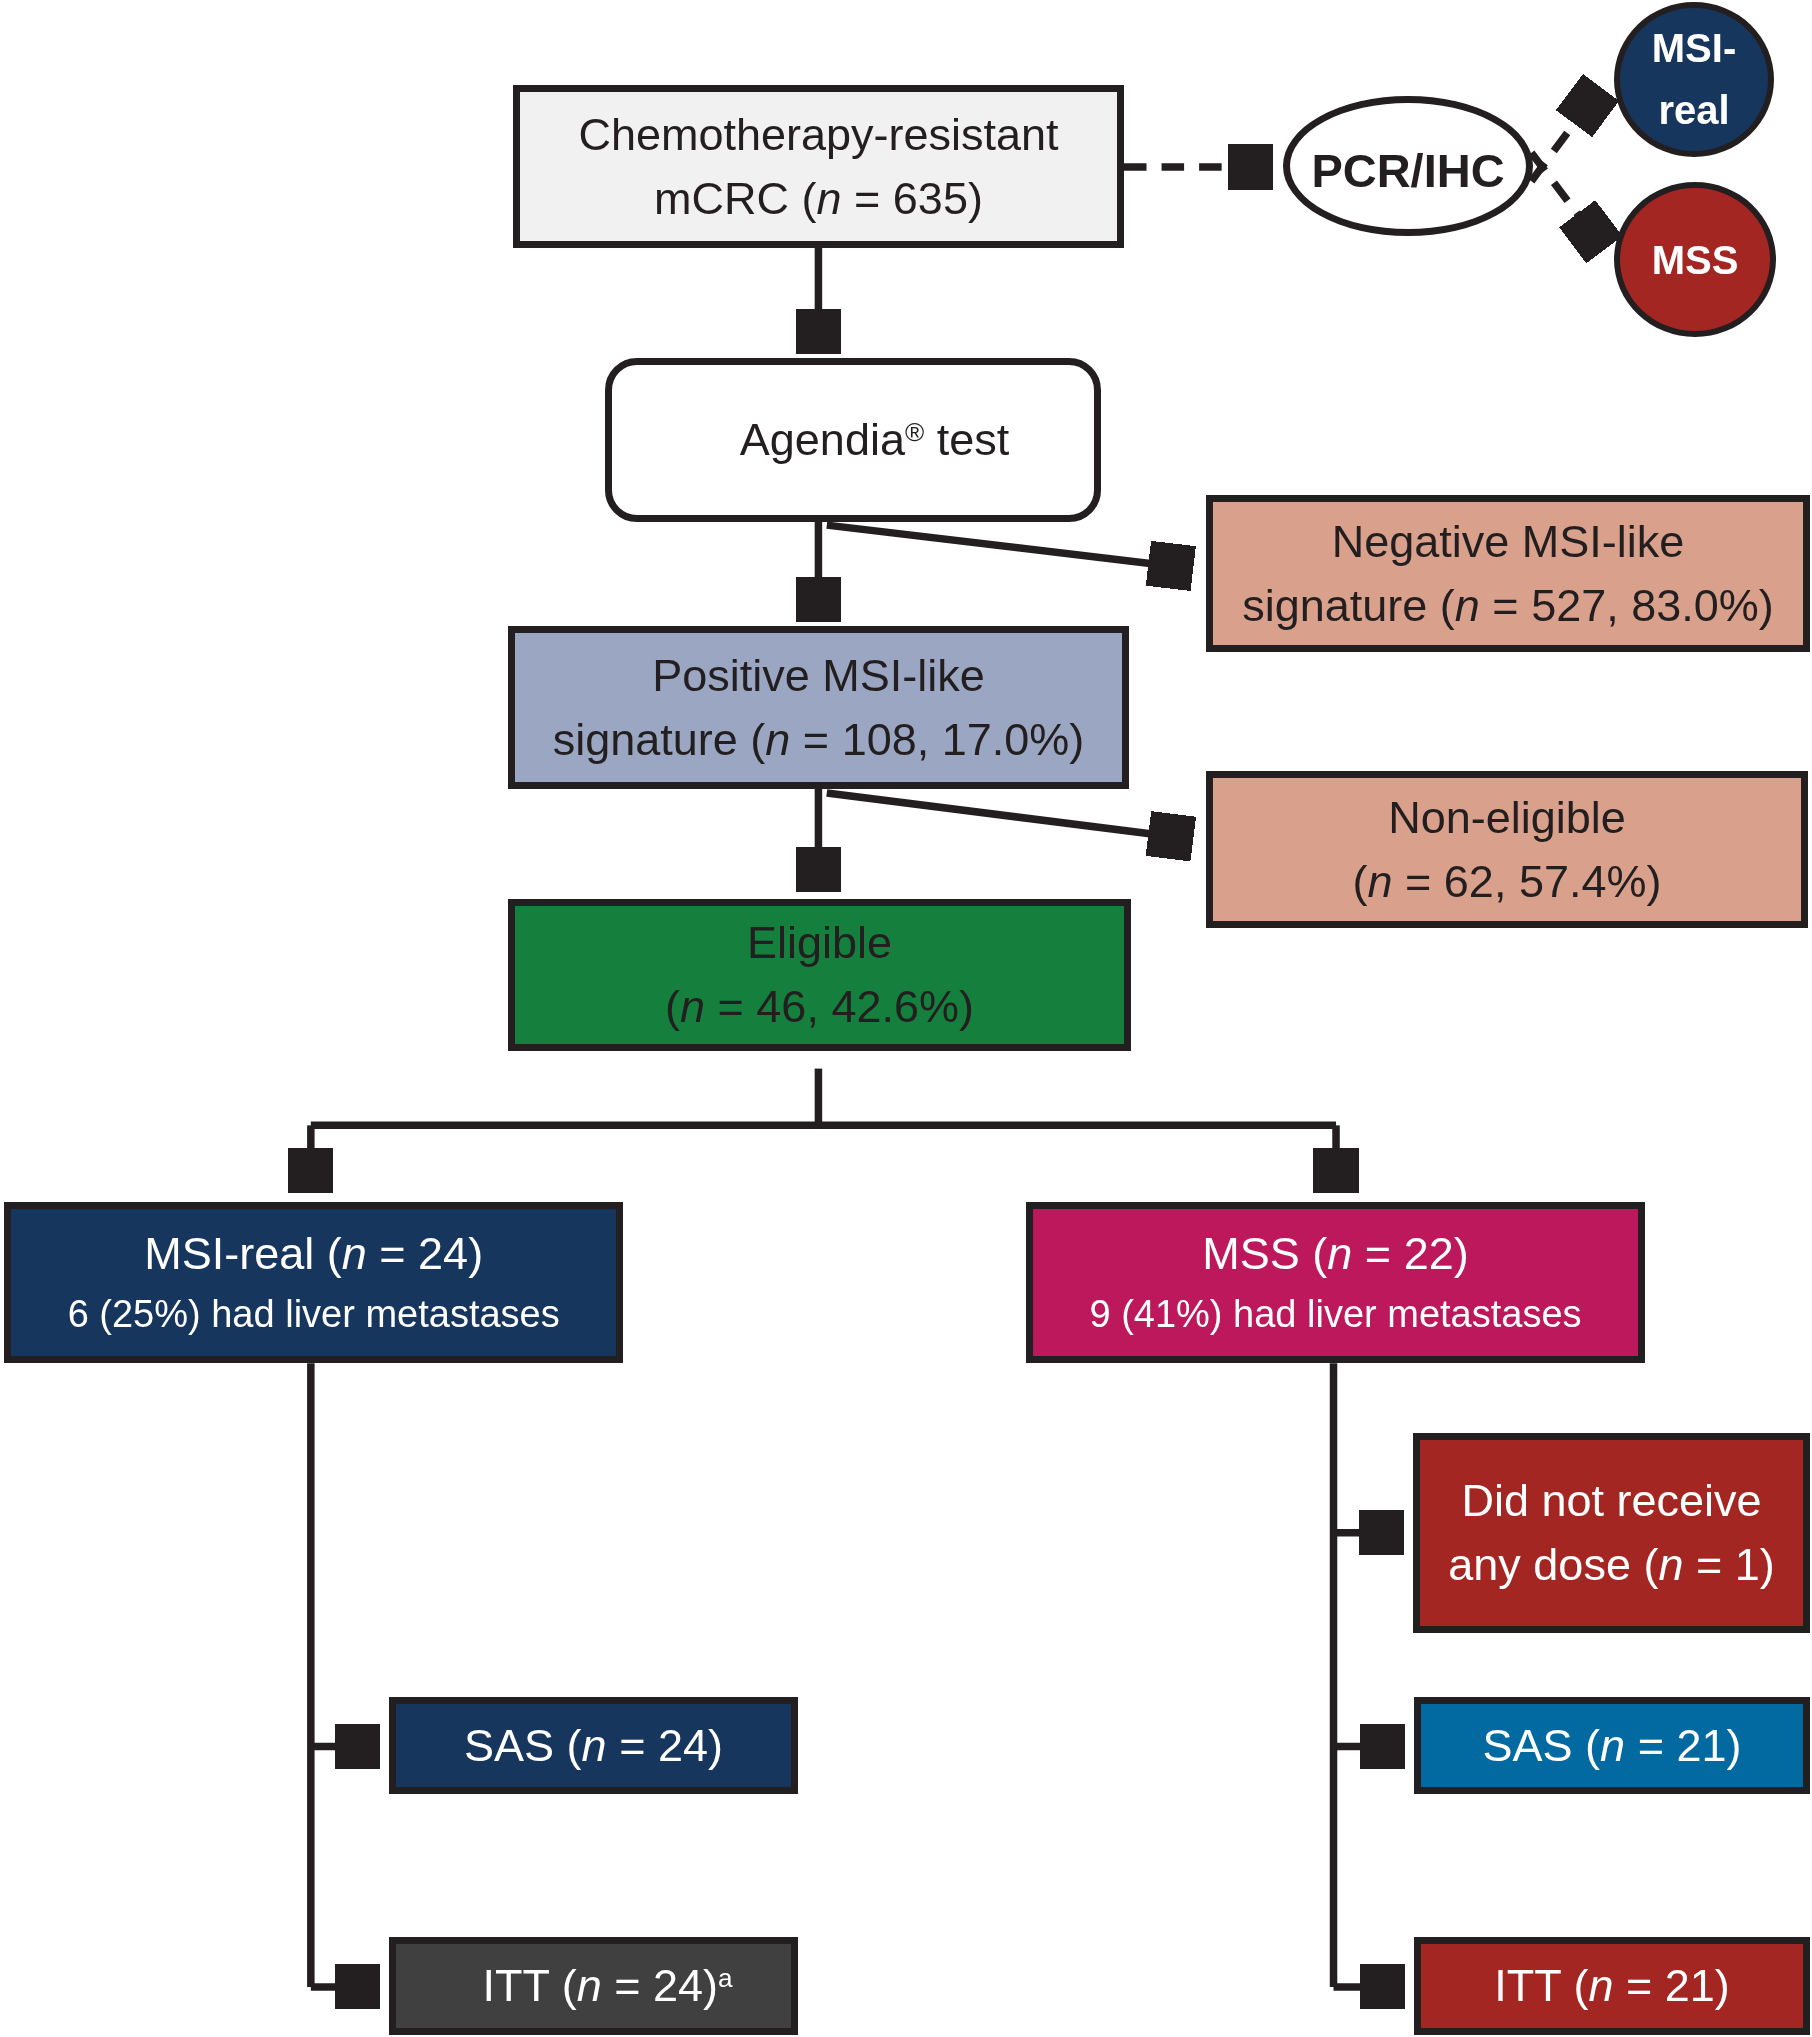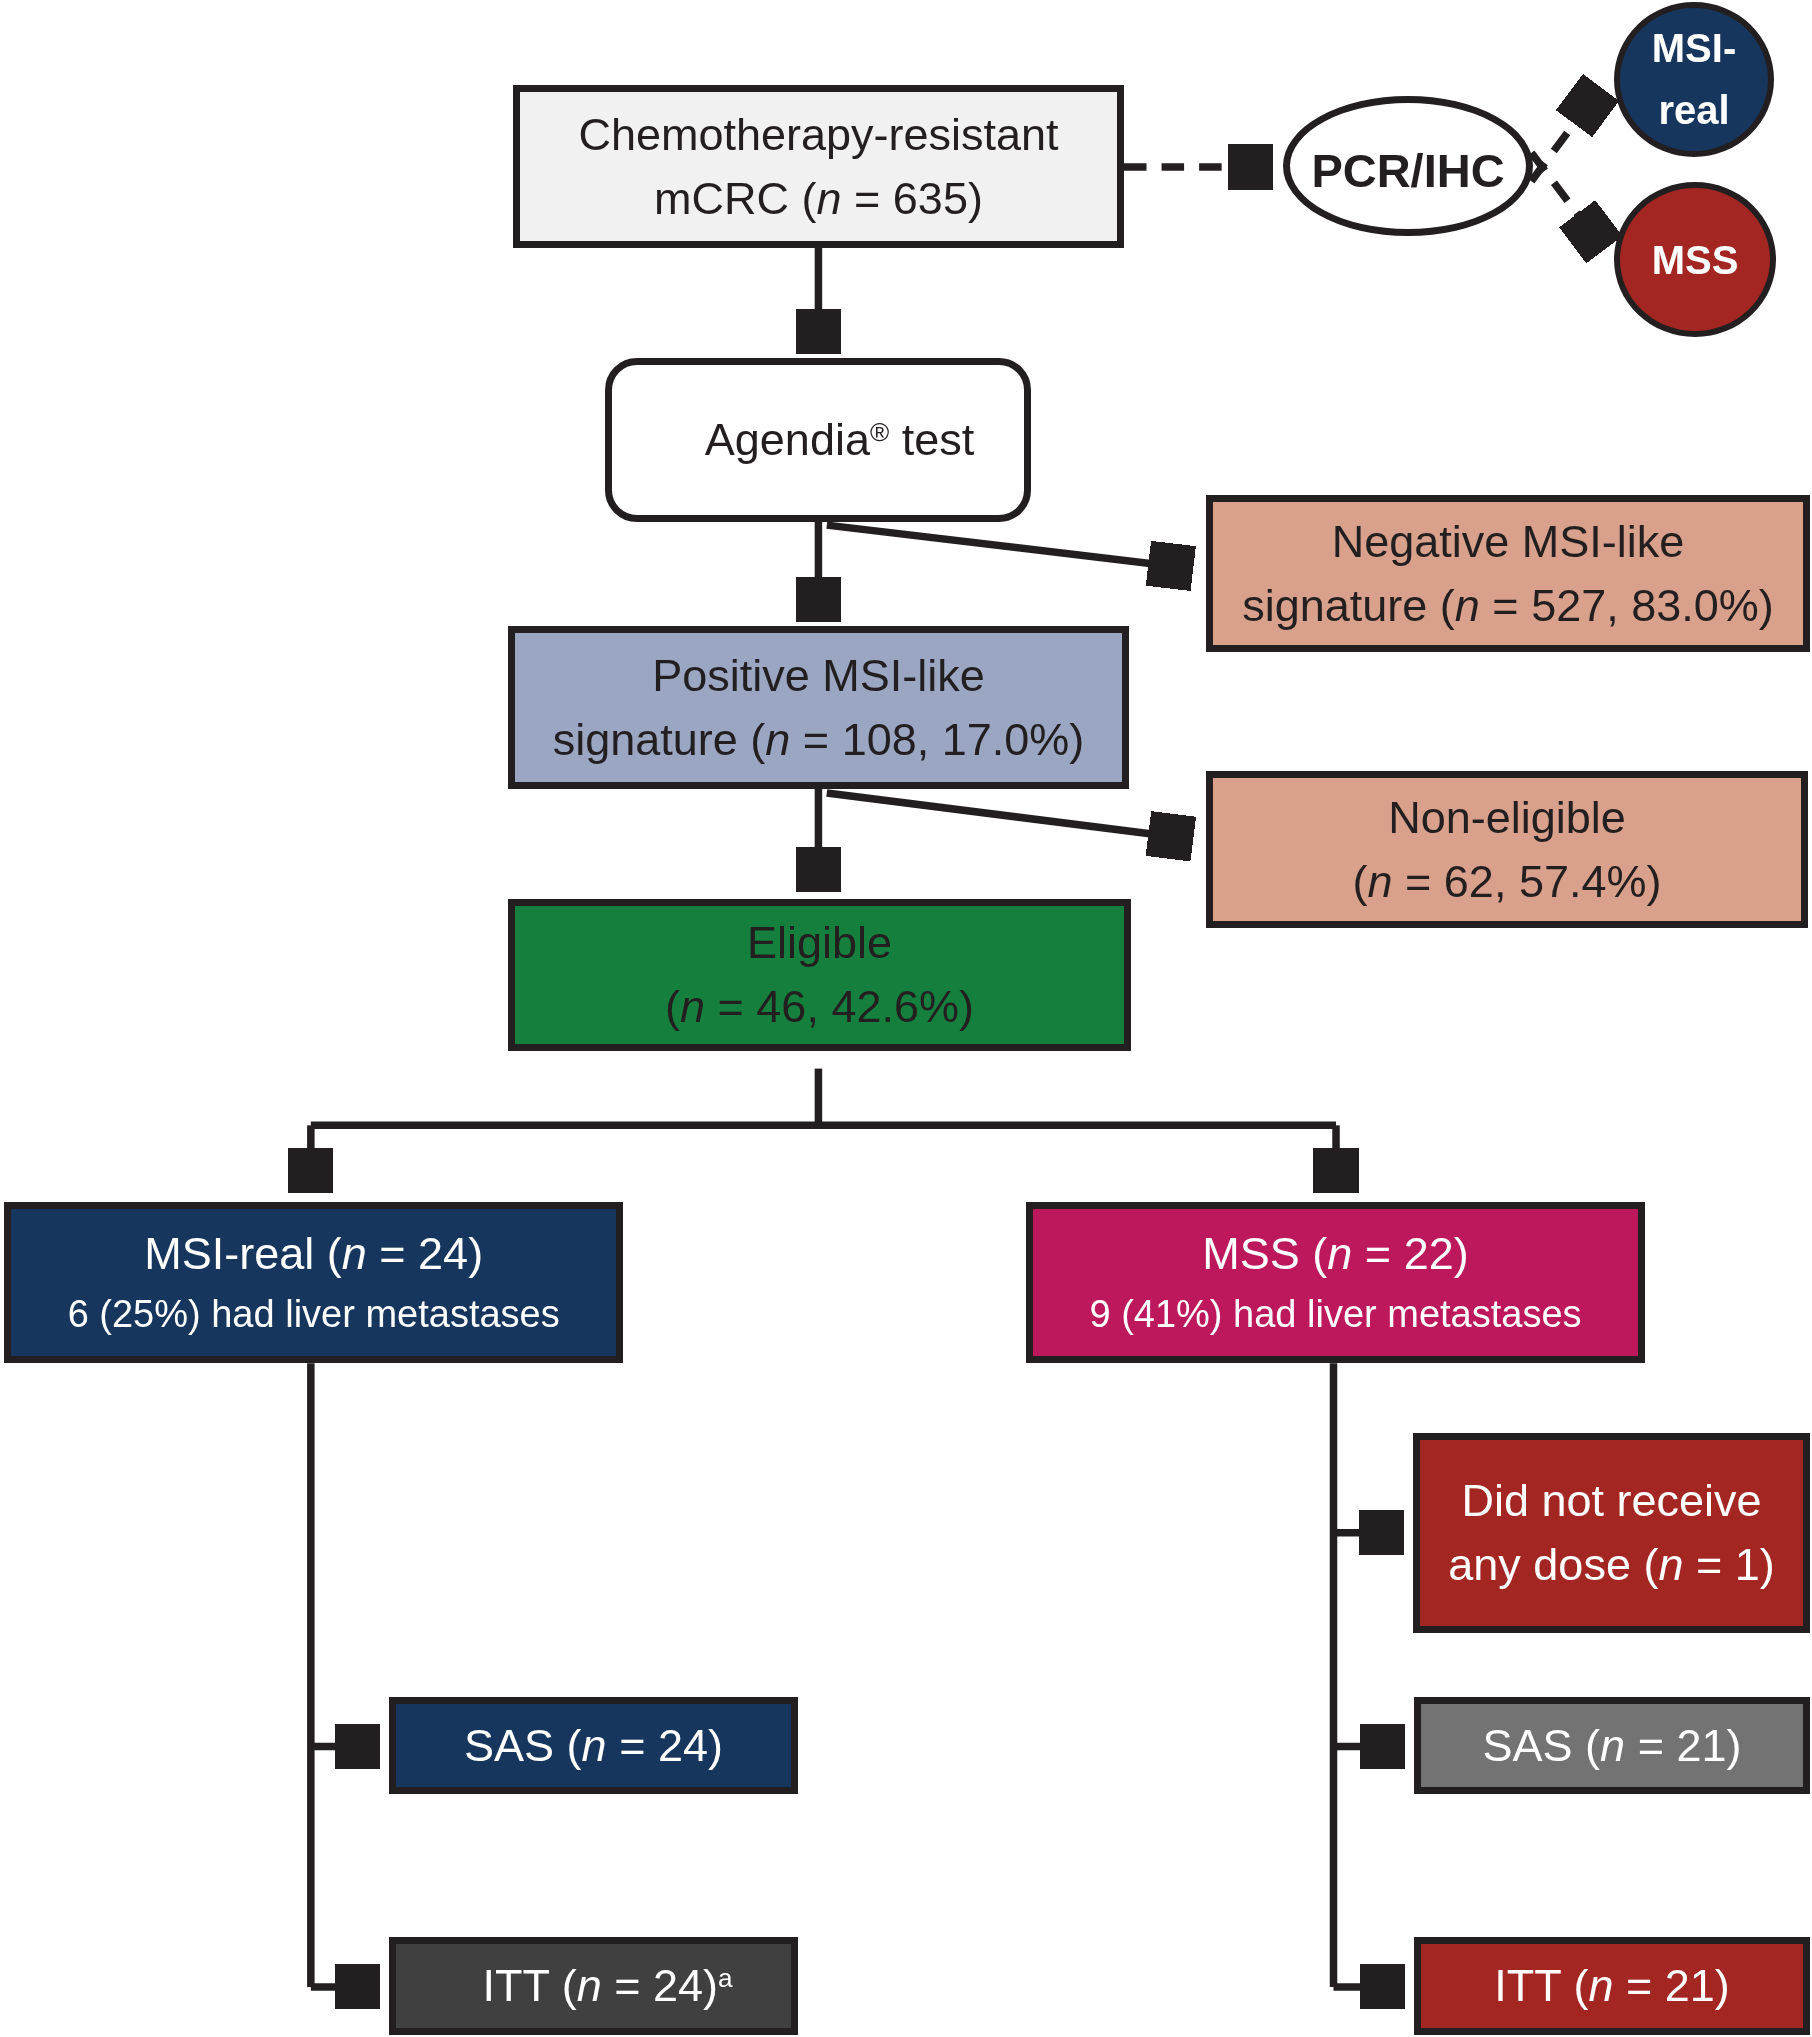--- a/index.html
+++ b/index.html
@@ -76,21 +76,21 @@
 
   <div class="node ellipse light-text" style="left: 1614px; top: 1.7px; width: 160px; height: 155px; border-width: 6.7px; background: rgb(23, 54, 93);">
     <div class="ln f48"><span>MSI-</span></div>
     <div class="ln f48"><span>real</span></div>
   </div>
 
   <div class="node ellipse light-text" style="left: 1614px; top: 182px; width: 162px; height: 155px; border-width: 6.7px; background: rgb(163, 38, 34);">
     <div class="ln f48"><span>MSS</span></div>
   </div>
 
-  <div class="node round" style="left: 605px; top: 358px; width: 426px; height: 164px; background: rgb(255, 255, 255); padding-left: 43px;">
+  <div class="node round" style="left: 605px; top: 358px; width: 496px; height: 164px; background: rgb(255, 255, 255); padding-left: 43px;">
     <div class="ln f54"><span>Agendia</span><span class="seg-sup">®</span><span> test</span></div>
   </div>
 
   <div class="node" style="left: 1206px; top: 495px; width: 604px; height: 157px; background: rgb(217, 161, 140);">
     <div class="ln f54"><span>Negative MSI-like</span></div>
     <div class="ln f54"><span>signature (</span><span class="seg-i">n</span><span> = 527, 83.0%)</span></div>
   </div>
 
   <div class="node" style="left: 508px; top: 626px; width: 621px; height: 163px; background: rgb(154, 166, 194);">
     <div class="ln f54"><span>Positive MSI-like</span></div>
@@ -123,21 +123,21 @@
   </div>
 
   <div class="node light-text" style="left: 389px; top: 1697px; width: 409px; height: 97px; background: rgb(23, 54, 93);">
     <div class="ln f54"><span>SAS (</span><span class="seg-i">n</span><span> = 24)</span></div>
   </div>
 
   <div class="node light-text" style="left: 389px; top: 1937px; width: 409px; height: 98px; background: #404040; padding-left: 28px;">
     <div class="ln f54"><span>ITT (</span><span class="seg-i">n</span><span> = 24)</span><span class="seg-sup">a</span></div>
   </div>
 
-  <div class="node light-text" style="left: 1414px; top: 1697px; width: 396px; height: 97px; background: #737373;">
+  <div class="node light-text" style="left: 1414px; top: 1697px; width: 396px; height: 97px; background: #0369a1;">
     <div class="ln f54"><span>SAS (</span><span class="seg-i">n</span><span> = 21)</span></div>
   </div>
 
   <div class="node light-text" style="left: 1414px; top: 1937px; width: 396px; height: 98px; background: rgb(163, 38, 34);">
     <div class="ln f54"><span>ITT (</span><span class="seg-i">n</span><span> = 21)</span></div>
   </div>
 
 </div>
 
 

